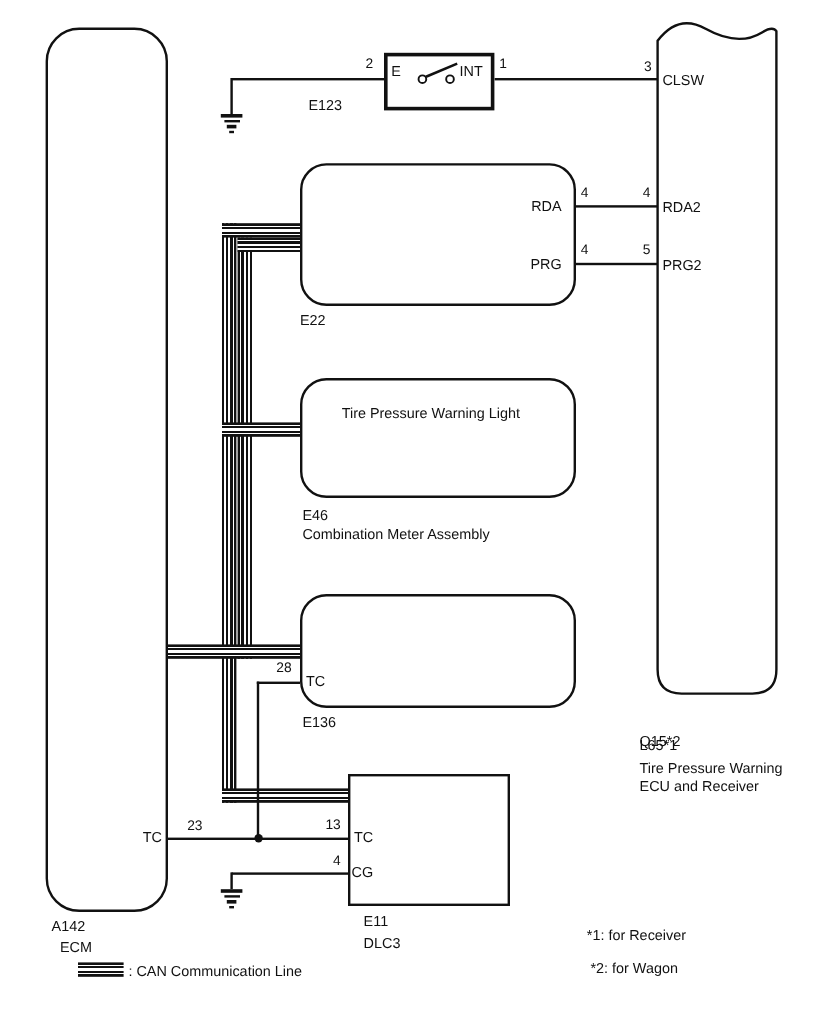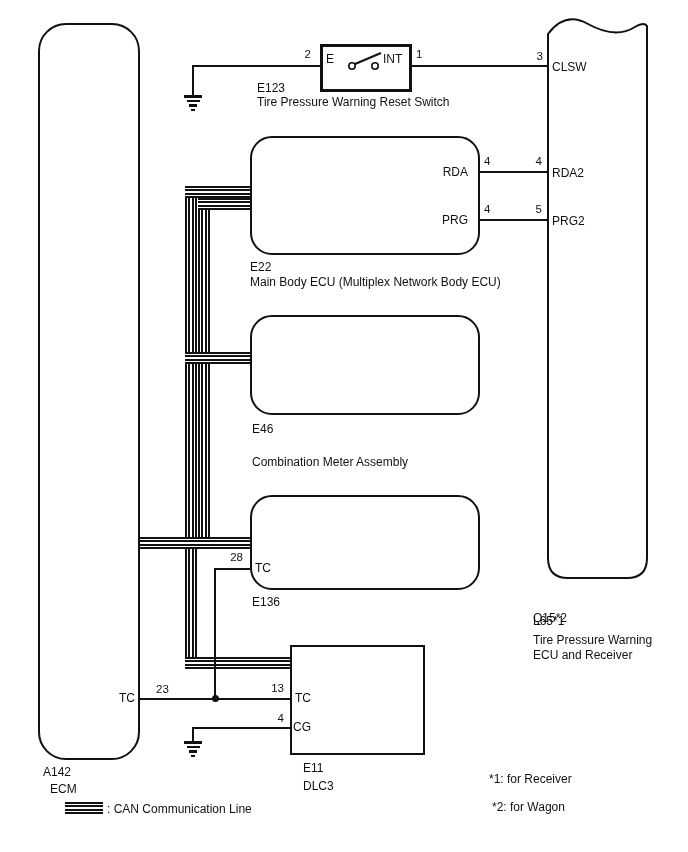--- a/index.html
+++ b/index.html
@@ -75,42 +75,41 @@
     <line x1="17" y1="16" x2="43" y2="5" stroke="#111" stroke-width="2.2"></line>
     <circle cx="14" cy="18" r="3.2" fill="#fff" stroke="#111" stroke-width="1.6"></circle>
     <circle cx="37" cy="18" r="3.2" fill="#fff" stroke="#111" stroke-width="1.6"></circle>
   </svg>
 
   <div class="t pin ra" style="left:283px;top:48px;width:28px">2</div>
   <div class="t" style="left:326px;top:52px">E</div>
   <div class="t" style="left:383px;top:52px">INT</div>
   <div class="t pin" style="left:416px;top:48px">1</div>
   <div class="t" style="left:257px;top:81px">E123</div>
-  <div class="t" style="left:257px;top:95px">Tire Pressure Warning Reset Switch</div>
 
   <div class="t pin ra" style="left:515px;top:50px;width:28px">3</div>
   <div class="t" style="left:552px;top:60px">CLSW</div>
   <div class="t pin ra" style="left:512px;top:155px;width:30px">4</div>
   <div class="t" style="left:552px;top:166px">RDA2</div>
   <div class="t pin ra" style="left:512px;top:203px;width:30px">5</div>
   <div class="t" style="left:552px;top:214px">PRG2</div>
   <div class="t" style="left:533px;top:614px">L65*1</div>
   <div class="t" style="left:533px;top:611px">Q15*2</div>
   <div class="t" style="left:533px;top:633px">Tire Pressure Warning</div>
   <div class="t" style="left:533px;top:648px">ECU and Receiver</div>
 
   <div class="t pin" style="left:484px;top:155px">4</div>
   <div class="t ra" style="left:420px;top:165px;width:48px">RDA</div>
   <div class="t pin" style="left:484px;top:203px">4</div>
   <div class="t ra" style="left:420px;top:213px;width:48px">PRG</div>
   <div class="t" style="left:250px;top:260px">E22</div>
-  <div class="t" style="left:250px;top:275px">Main Body ECU (Multiplex Network Body ECU)</div>
 
+  <div class="t ctr" style="left:250px;top:337px;width:218px">Tire Pressure Warning Light</div>
   <div class="t" style="left:252px;top:422px">E46</div>
-  <div class="t" style="left:252px;top:455px">Combination Meter Assembly</div>
+  <div class="t" style="left:252px;top:438px">Combination Meter Assembly</div>
 
   <div class="t pin ra" style="left:215px;top:551px;width:28px">28</div>
   <div class="t" style="left:255px;top:561px">TC</div>
   <div class="t" style="left:252px;top:595px">E136</div>
 
   <div class="t ra" style="left:105px;top:691px;width:30px">TC</div>
   <div class="t pin" style="left:156px;top:683px">23</div>
   <div class="t pin ra" style="left:256px;top:682px;width:28px">13</div>
   <div class="t" style="left:295px;top:691px">TC</div>
   <div class="t pin ra" style="left:256px;top:712px;width:28px">4</div>

